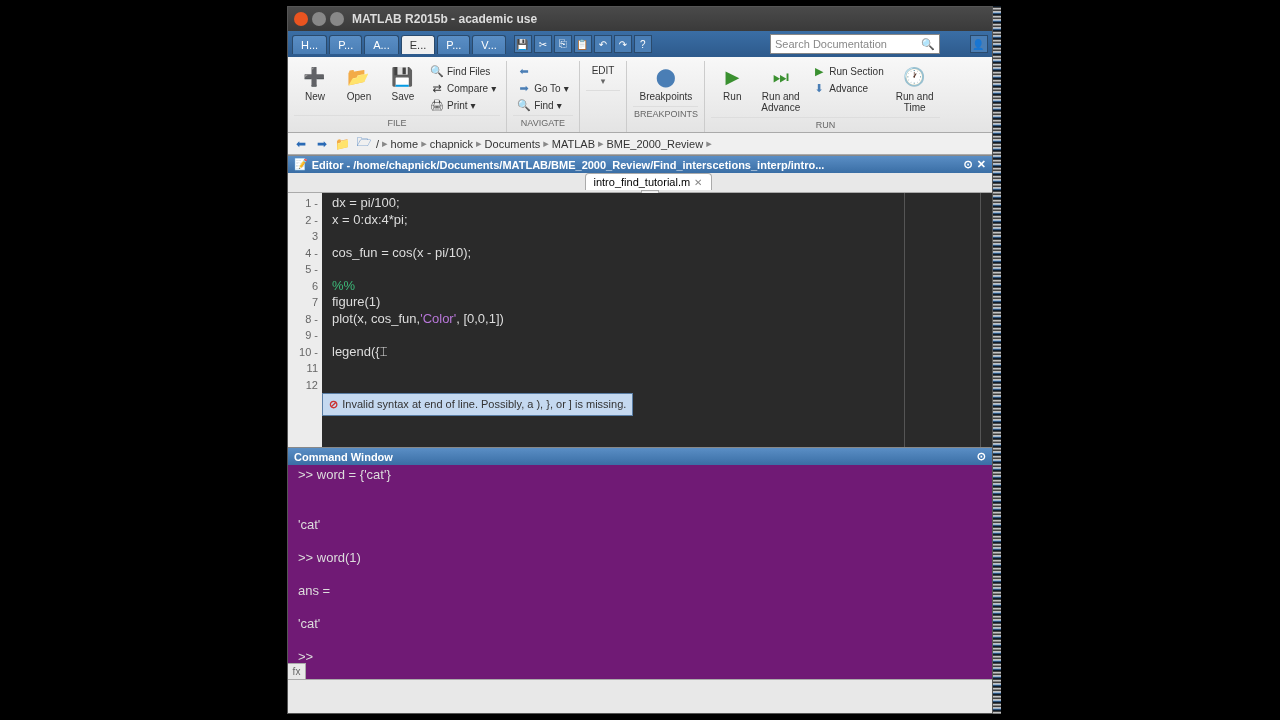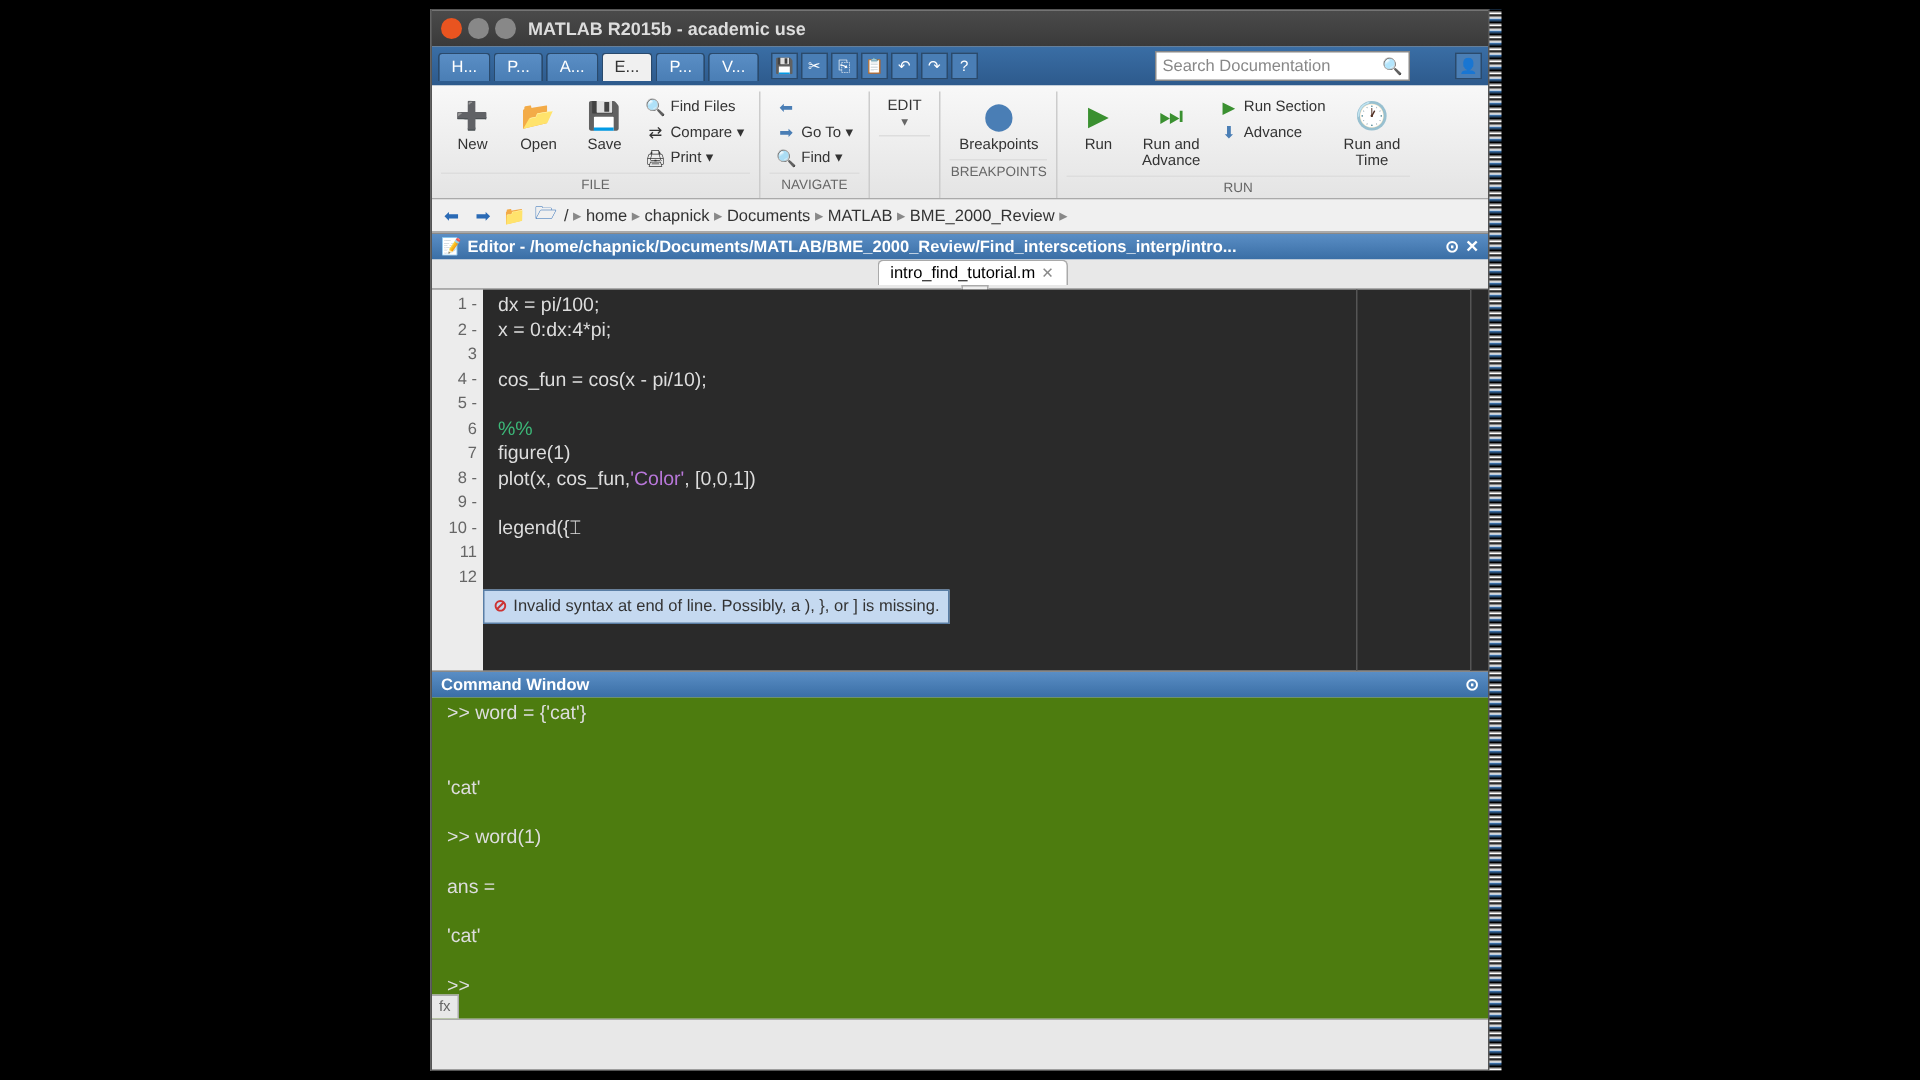--- a/index.html
+++ b/index.html
@@ -44,21 +44,21 @@
 .code .str { color: #b877d9; }
 .code .cmt { color: #3cb878; }
 .code .on { color: #4a9eff; }
 .err-tooltip { position: absolute; background: #c5d9f0; border: 1px solid #5a7ea5; color: #333; font-size: 11px; padding: 2px 6px; display: flex; align-items: center; gap: 4px; font-family: Arial, sans-serif; }
 .err-tooltip .ei { color: #c33; font-weight: bold; }
 .cursor-tb { display: inline-block; width: 10px; }
 .right-strip { position: absolute; right: 0; top: 0; width: 12px; height: 100%; background: #2a2a2a; border-left: 1px solid #555; }
 .vdiv { position: absolute; left: 616px; top: 0; width: 1px; height: 100%; background: #555; }
 .cmd-header { height: 18px; background: linear-gradient(#5a8ec5, #3a6ea5); color: #fff; font-size: 11px; font-weight: bold; padding: 1px 6px; display: flex; align-items: center; border-top: 1px solid #888; }
 .cmd-header .arr { margin-left: auto; }
-.cmd-body { height: 214px; background: #4d7c0f; color: #ddd; font-family: 'Courier New', monospace; font-size: 13px; padding: 2px 10px; line-height: 16.5px; position: relative; }
+.cmd-body { height: 214px; background: #701a75; color: #ddd; font-family: 'Courier New', monospace; font-size: 13px; padding: 2px 10px; line-height: 16.5px; position: relative; }
 .cmd-body .prompt { color: #ddd; }
 .fx-strip { position: absolute; left: 0; bottom: 0; width: 18px; height: 16px; background: #e8e8e8; color: #666; font-size: 10px; text-align: center; border-right: 1px solid #aaa; border-top: 1px solid #aaa; }
 .status-bar { height: 18px; background: #e8e8e8; border-top: 1px solid #aaa; }
 .right-noise { position: absolute; top: 6px; left: 993px; width: 8px; height: 708px; background: repeating-linear-gradient(0deg, #000 0, #fff 1px, #888 2px, #000 3px, #3a6ea5 5px, #fff 6px, #000 8px); }
 </style>
 </head>
 <body>
 
 <div class="app-container">
 

